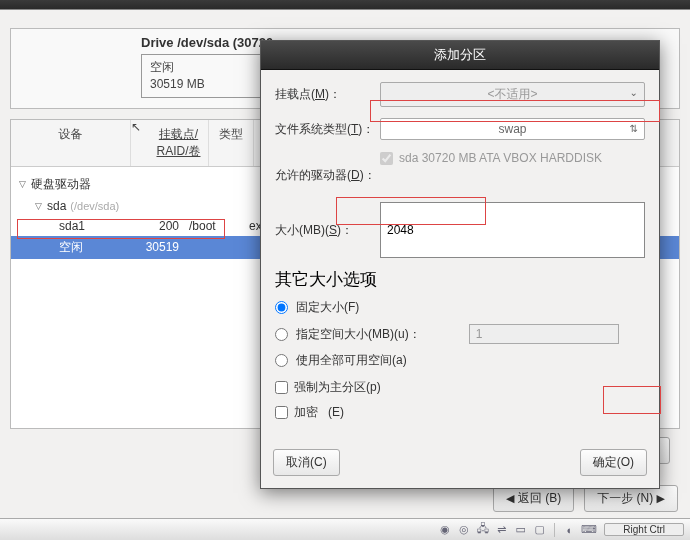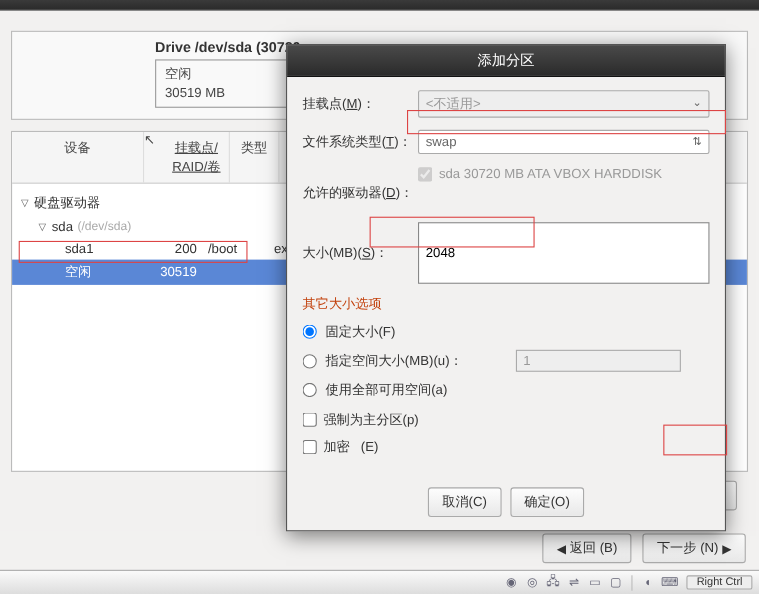--- a/index.html
+++ b/index.html
@@ -40,39 +40,39 @@
 .btn:disabled, .btn.disabled { color: #aaa; }
 .btn .arrow { font-size: 11px; vertical-align: middle; }
 
 .dialog { position: absolute; left: 260px; top: 40px; width: 400px; background: #f2f1f0; border: 1px solid #555; box-shadow: 0 4px 18px rgba(0,0,0,0.5); }
 .dialog-title { background: linear-gradient(#4a4a4a, #2a2a2a); color: #fff; text-align: center; padding: 5px; font-size: 13px; border-bottom: 1px solid #111; }
 .dialog-body { padding: 12px 14px; }
 .form-row { display: flex; align-items: center; margin-bottom: 10px; min-height: 24px; }
 .form-label { flex: 0 0 105px; font-size: 12px; color: #333; }
 .form-label .ul { text-decoration: underline; }
 .form-input { flex: 1; }
-.select-box { width: 100%; border: 1px solid #aaa; background: #fff; padding: 3px 6px; font-size: 12px; color: #666; position: relative; border-radius: 2px; }
+.select-box { width: 100%; border: 1px solid #aaa; background: #fff; padding: 3px 6px; font-size: 12px; color: #666; position: relative; border-radius: 2px; text-align: center; }
 .select-box .caret { position: absolute; right: 6px; top: 4px; font-size: 10px; color: #666; }
 .select-box.disabled { background: #eee; color: #999; }
 .text-input { width: 100%; border: 1px solid #888; padding: 20px 6px; font-size: 12px; background: #fff; }
 .checkbox-row { display: flex; align-items: center; gap: 6px; font-size: 12px; color: #333; margin-bottom: 8px; }
 .checkbox-row.disabled { color: #999; }
 .checkbox-row input[type=checkbox] { width: 13px; height: 13px; }
 .radio-group { margin-left: 0; }
 .radio-row { display: flex; align-items: center; gap: 8px; font-size: 12px; color: #333; margin-bottom: 8px; }
 .radio-row input[type=radio] { width: 13px; height: 13px; }
-.section-label { font-size: 12px; color: #c2410c; margin: 6px 0 8px 0; }
+.section-label { font-size: 17px; color: #000000; margin: 6px 0 8px 0; }
 .number-field { width: 150px; border: 1px solid #aaa; background: #eee; padding: 2px 6px; font-size: 12px; color: #999; margin-left: 40px; }
-.dialog-buttons { display: flex; justify-content: center; gap: 8px; padding: 8px 12px 12px; }
+.dialog-buttons { display: flex; justify-content: space-between; gap: 8px; padding: 8px 12px 12px; }
 
 .statusbar { position: absolute; bottom: 0; left: 0; right: 0; height: 22px; background: linear-gradient(#fafafa, #ddd); border-top: 1px solid #aaa; display: flex; align-items: center; justify-content: flex-end; padding: 0 6px; gap: 4px; }
 .status-icon { width: 15px; height: 15px; display: inline-flex; align-items: center; justify-content: center; font-size: 11px; color: #667; }
 .status-sep { width: 1px; height: 14px; background: #bbb; margin: 0 3px; }
 .status-text { font-size: 11px; color: #333; margin-left: 4px; }
-.host-key { display: inline-block; border: 1px solid #aaa; border-radius: 2px; padding: 0 8px; font-size: 10px; background: #eee; }
+.host-key { display: inline-block; border: 1px solid #aaa; border-radius: 2px; padding: 0 18px; font-size: 10px; background: #eee; }
 .nav-buttons { position: absolute; bottom: 28px; right: 12px; display: flex; gap: 10px; }
 </style>
 </head>
 <body>
 
 <div class="topbar"></div>
 
 <div class="main-window">
   <div class="drive-panel">
     <div class="drive-title">Drive /dev/sda (30720</div>

